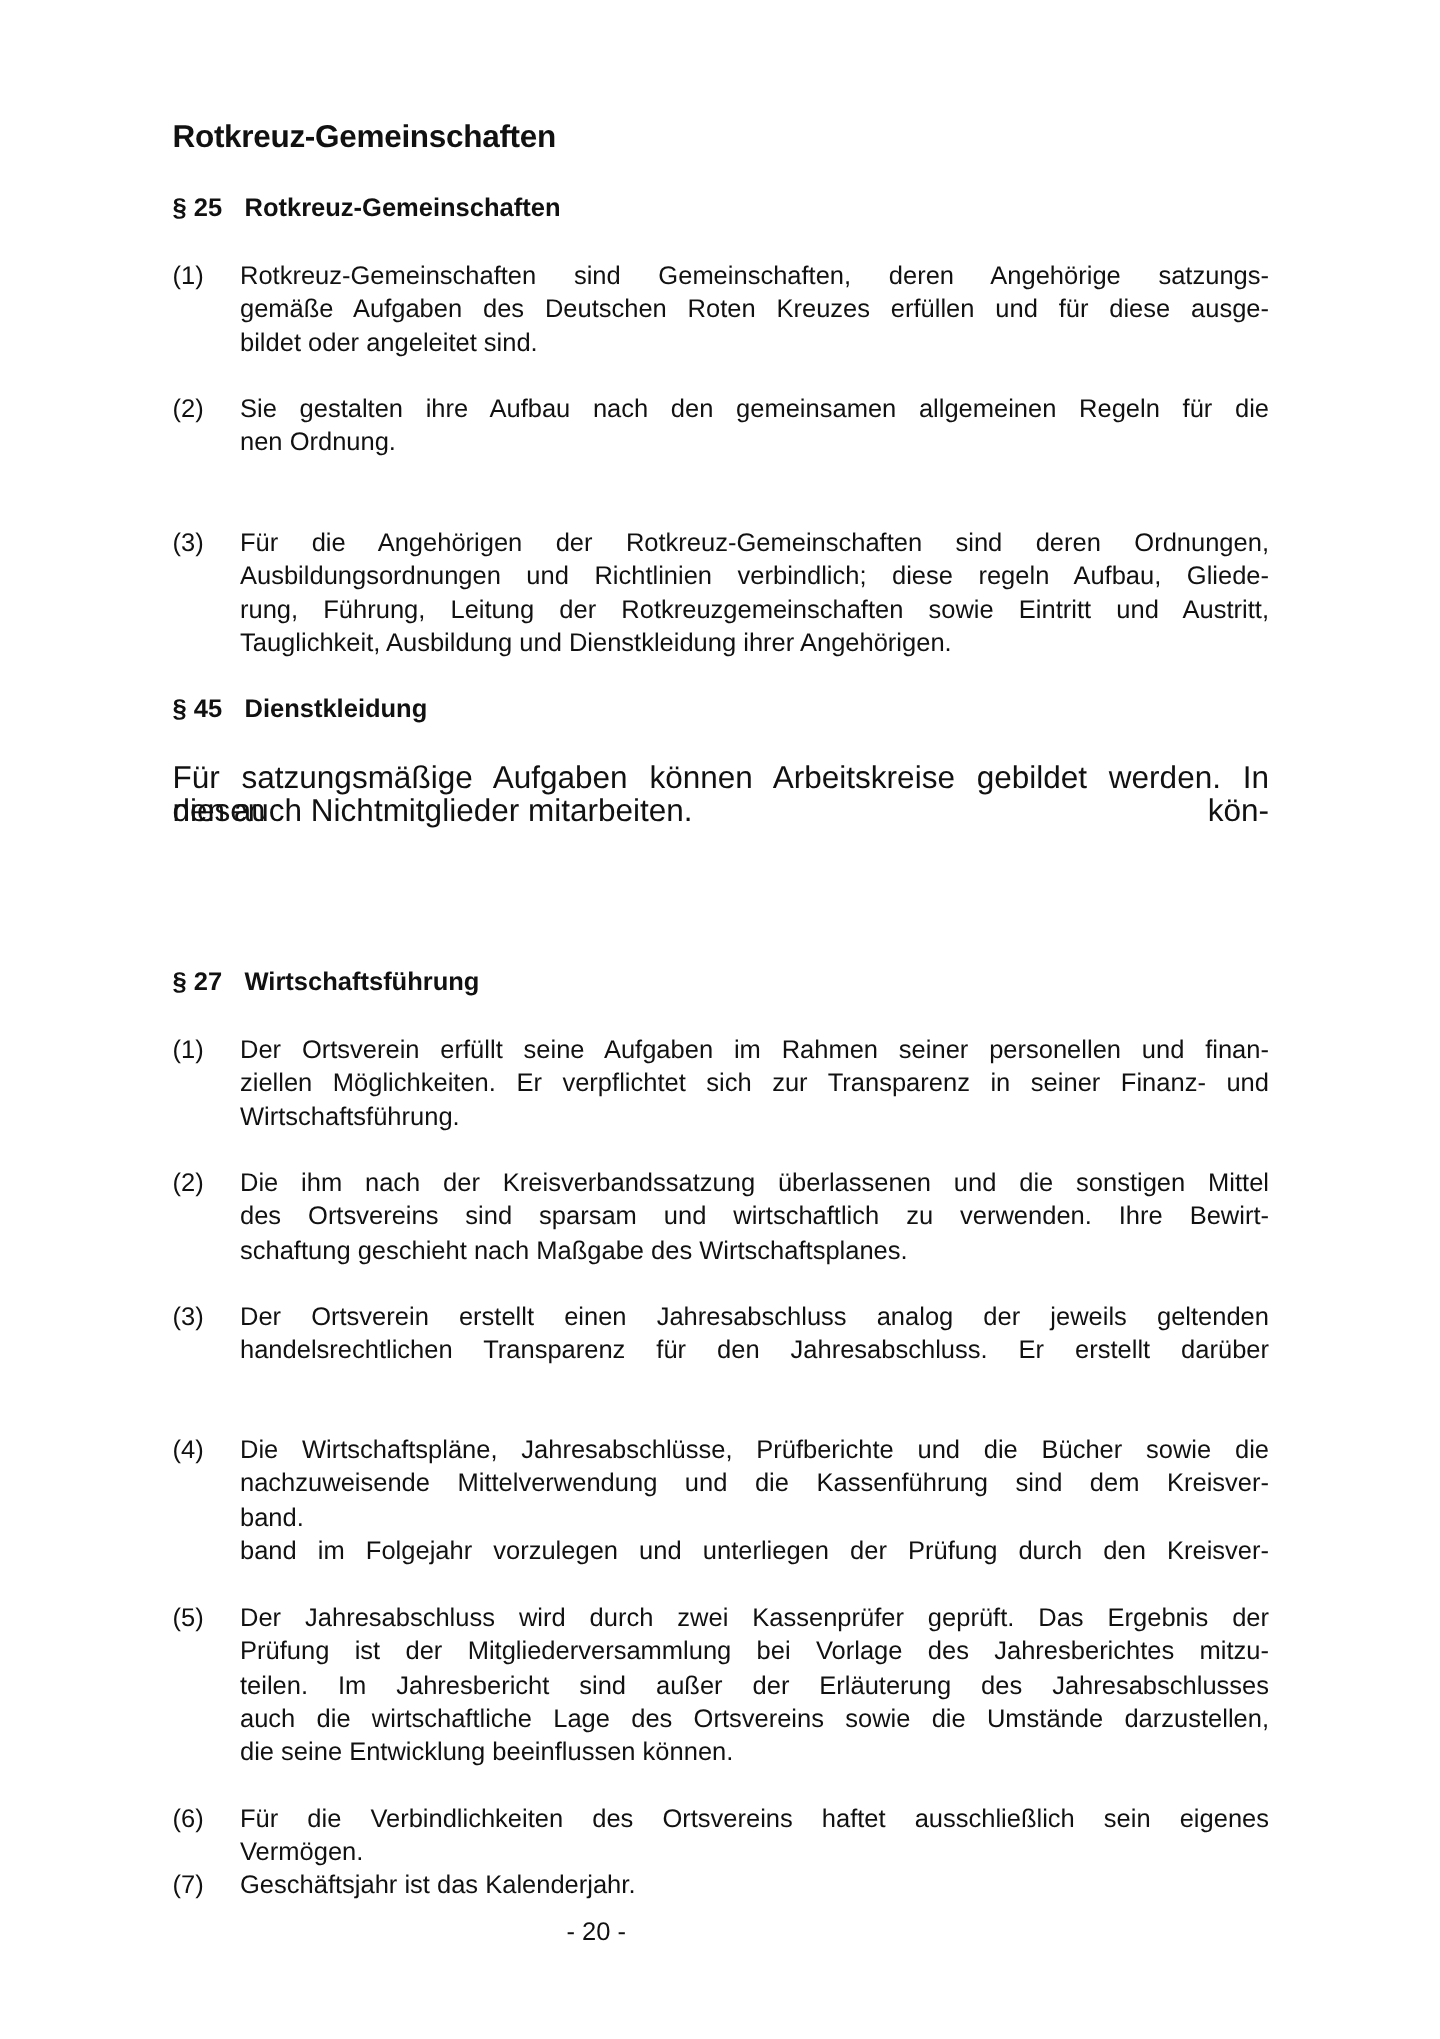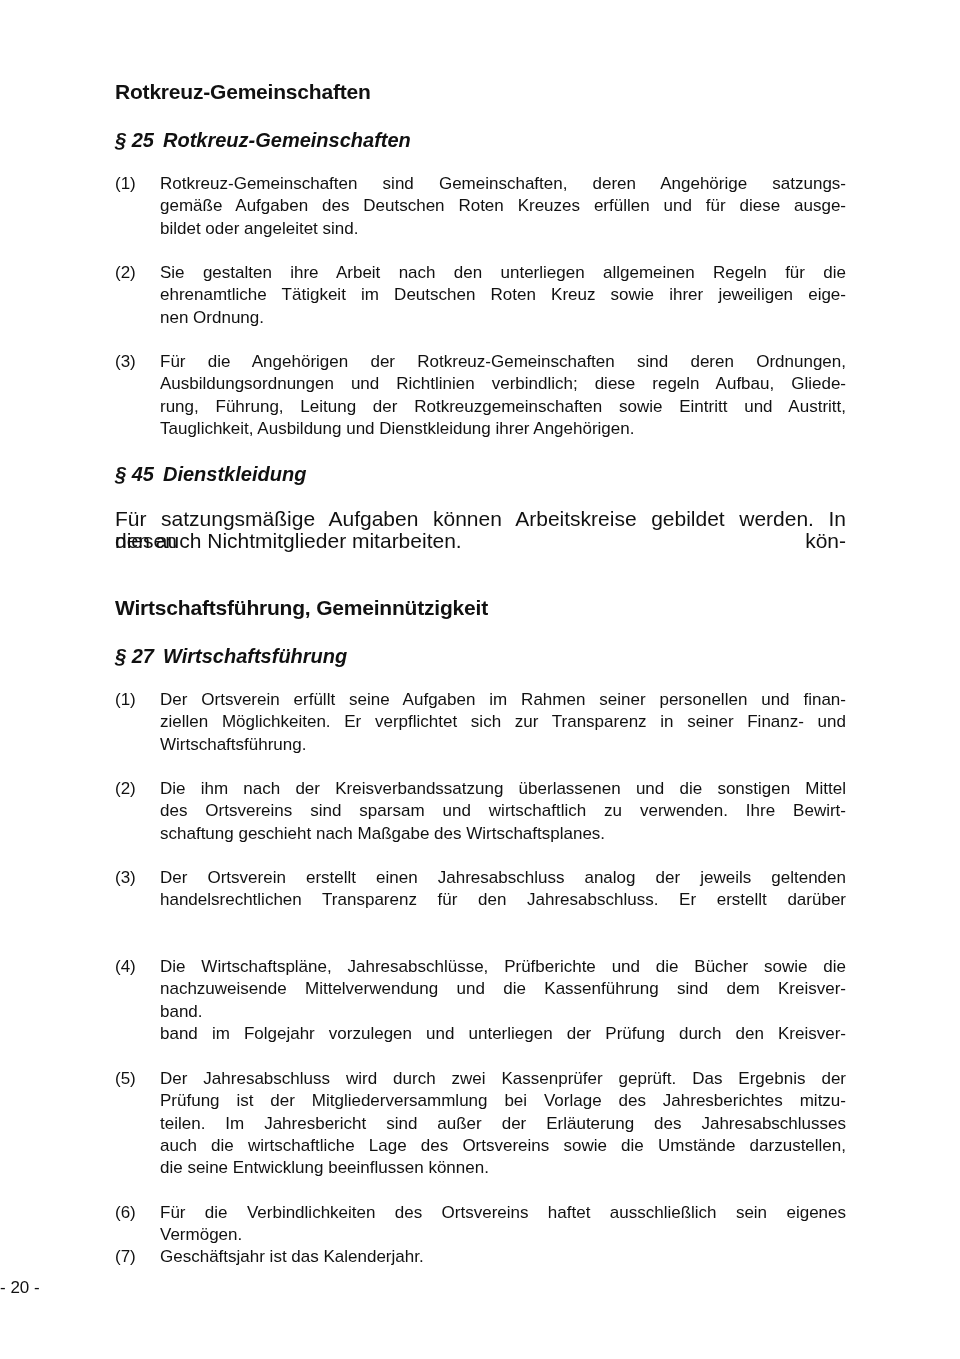--- a/index.html
+++ b/index.html
@@ -1,28 +1,28 @@
 <!DOCTYPE html>
 <html><head>
   <meta charset="utf-8">
   <style>
     html, body { margin: 0; padding: 0; background: #ffffff; }
     body { width: 960px; height: 1359px; position: relative; overflow: hidden;
       font-family: "Liberation Sans", sans-serif; color: #111111; }
     .page { position: absolute; left: 0; top: 0; width: 960px; height: 1359px; }
     .h1 { position: absolute; left: 115px; font-size: 21px; font-weight: bold; letter-spacing: -0.2px; }
-    .h2 { position: absolute; left: 115px; font-size: 20px; font-weight: bold; font-style: italic; }
+    .h2 { position: absolute; left: 115px; font-size: 17px; font-weight: bold; }
     .h2 .num { display: inline-block; width: 48px; }
     .item { position: absolute; left: 115px; width: 731px; font-size: 17px; line-height: 22.3px; }
     .item .num { position: absolute; left: 0; top: 0; }
     .item .txt { position: absolute; left: 45px; width: 686px; text-align: justify; }
     .line { display: block; height: 22.3px; white-space: nowrap; }
     .line.just { text-align: justify; text-align-last: justify; white-space: normal; }
     .para { position: absolute; left: 115px; width: 731px; font-size: 21px; line-height: 22.3px; }
-    .footer { position: absolute; top: 1278px; left: 0; width: 795px; font-size: 17px; }
+    .footer { position: absolute; top: 1278px; left: 0; width: 795px; text-align: center; font-size: 17px; }
   </style>
 </head>
 <body>
 
 <div class="page">
 
   <div class="h1" style="top:80px;">Rotkreuz-Gemeinschaften</div>
 
   <div class="h2" style="top:129px;">
     <span class="num">§ 25</span><span>Rotkreuz-Gemeinschaften</span>
@@ -33,22 +33,21 @@
     <div class="txt">
       <span class="line just">Rotkreuz-Gemeinschaften sind Gemeinschaften, deren Angehörige satzungs-</span>
       <span class="line just">gemäße Aufgaben des Deutschen Roten Kreuzes erfüllen und für diese ausge-</span>
       <span class="line">bildet oder angeleitet sind.</span>
     </div>
   </div>
 
   <div class="item" style="top:262px;">
     <span class="num">(2)</span>
     <div class="txt">
-      <span class="line just">Sie gestalten ihre Arbeit nach den unterliegen allgemeinen Regeln für die</span>
-      <span class="line just">ehrenamtliche Tätigkeit im Deutschen Roten Kreuz sowie ihrer jeweiligen eige-</span>
+      <span class="line just">Sie gestalten ihre Aufbau nach den gemeinsamen allgemeinen Regeln für die</span>
       <span class="line">nen Ordnung.</span>
     </div>
   </div>
 
   <div class="item" style="top:351px;">
     <span class="num">(3)</span>
     <div class="txt">
       <span class="line just">Für die Angehörigen der Rotkreuz-Gemeinschaften sind deren Ordnungen,</span>
       <span class="line just">Ausbildungsordnungen und Richtlinien verbindlich; diese regeln Aufbau, Gliede-</span>
       <span class="line just">rung, Führung, Leitung der Rotkreuzgemeinschaften sowie Eintritt und Austritt,</span>
@@ -58,21 +57,20 @@
 
   <div class="h2" style="top:463px;">
     <span class="num">§ 45</span><span>Dienstkleidung</span>
   </div>
 
   <div class="para" style="top:508px;">
     <span class="line just">Für satzungsmäßige Aufgaben können Arbeitskreise gebildet werden. In diesen kön-</span>
     <span class="line">nen auch Nichtmitglieder mitarbeiten.</span>
   </div>
 
-  <div class="h1" style="top:596px;">Wirtschaftsführung, Gemeinnützigkeit</div>
 
   <div class="h2" style="top:645px;">
     <span class="num">§ 27</span><span>Wirtschaftsführung</span>
   </div>
 
   <div class="item" style="top:689px;">
     <span class="num">(1)</span>
     <div class="txt">
       <span class="line just">Der Ortsverein erfüllt seine Aufgaben im Rahmen seiner personellen und finan-</span>
       <span class="line just">ziellen Möglichkeiten. Er verpflichtet sich zur Transparenz in seiner Finanz- und</span>

